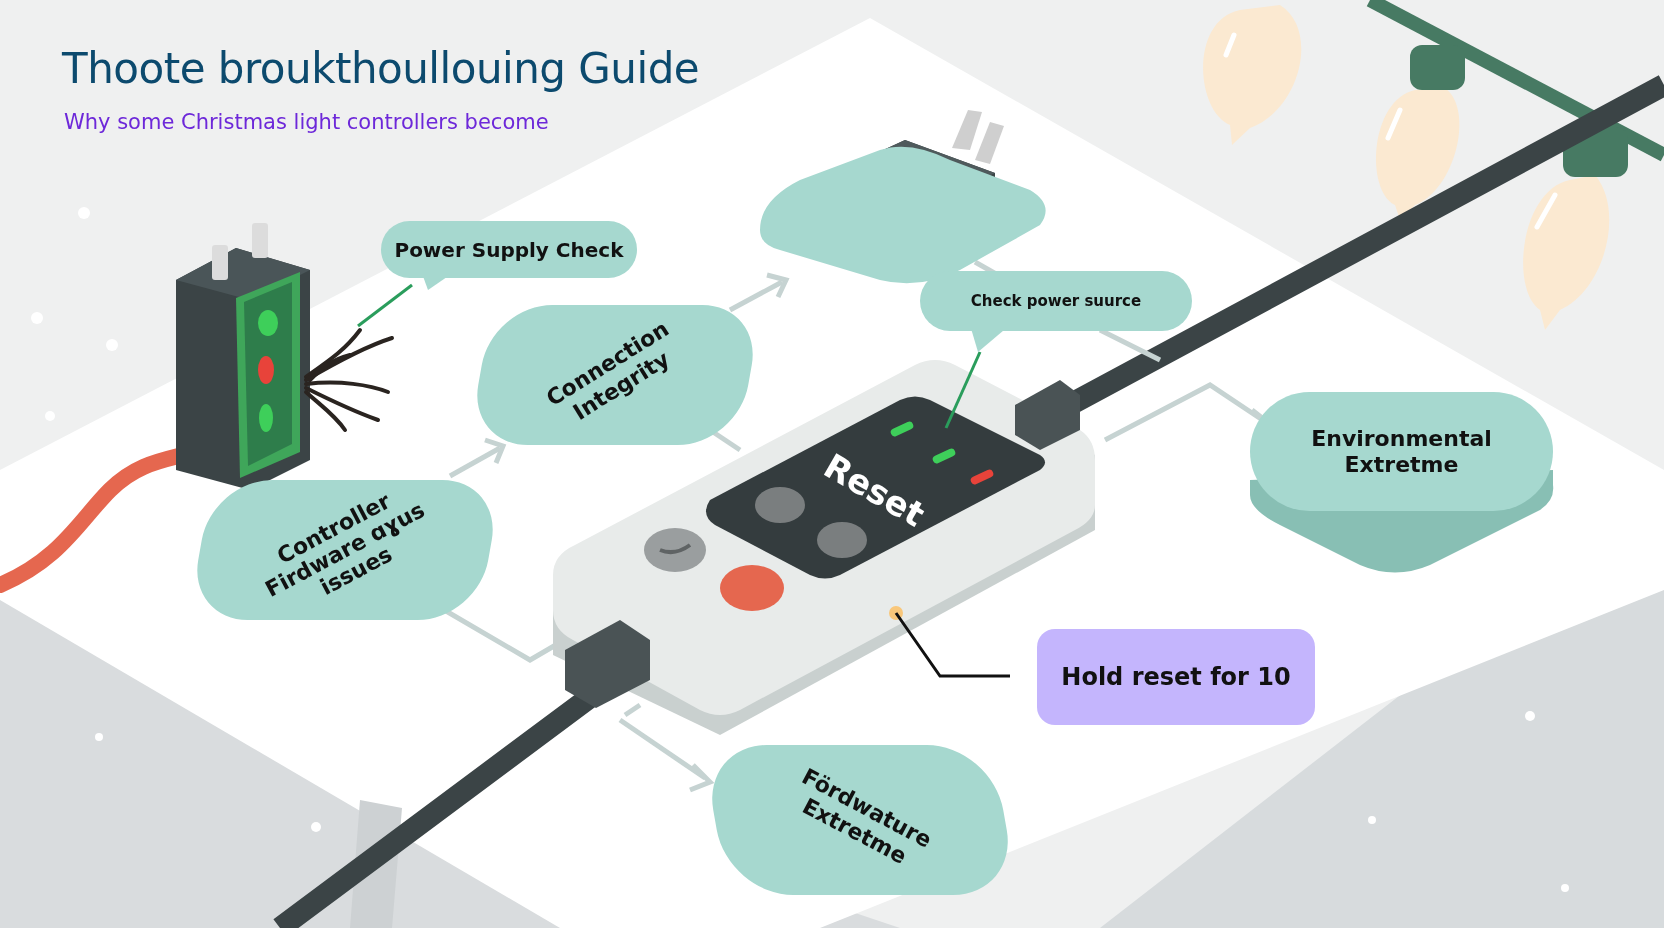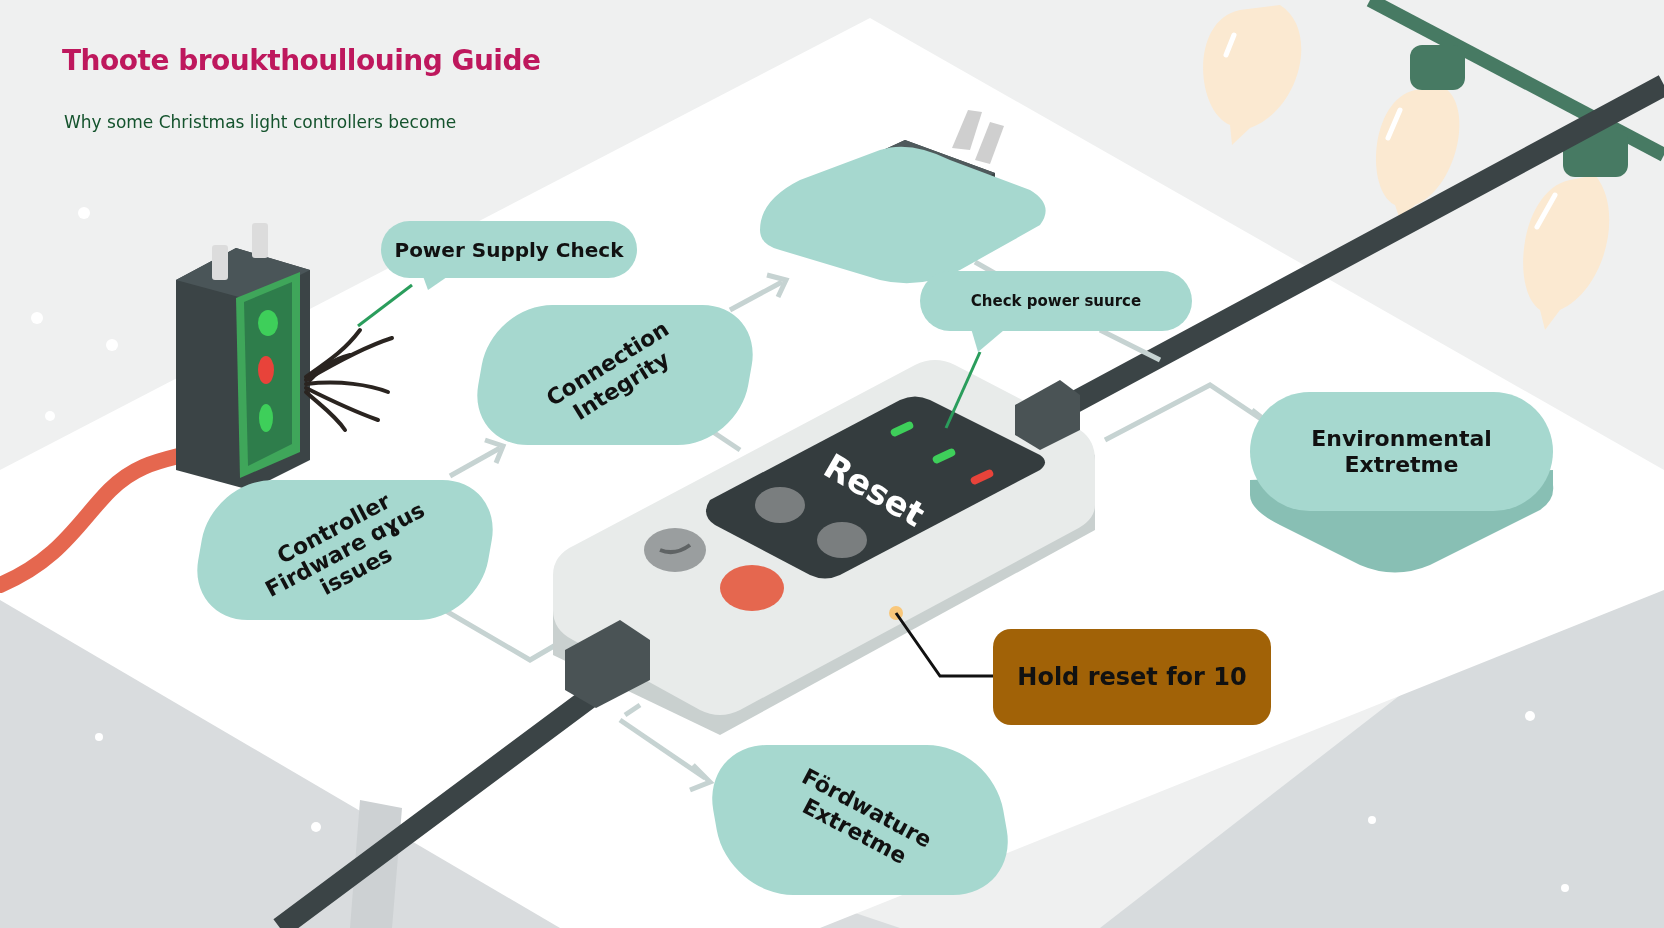--- a/index.html
+++ b/index.html
@@ -1,24 +1,24 @@
 <!DOCTYPE html>
 <html><head>
 <meta charset="utf-8">
 <style>
   html, body { margin:0; padding:0; }
   body { width:1664px; height:928px; overflow:hidden; background:#eff0f0; font-family:"DejaVu Sans", sans-serif; position:relative; }
   #scene { position:absolute; left:0; top:0; width:1664px; height:928px; }
   .abs { position:absolute; }
-  .title { left:62px; top:44px; font-size:28px; font-weight:bold; color:#be185d; letter-spacing:-0.5px; white-space:nowrap; }
-  .subtitle { left:64px; top:108px; font-size:17px; color:#14532d; line-height:29px; width:560px; }
+  .title { left:62px; top:44px; font-size:42px; font-weight:normal; color:#0c4a6e; letter-spacing:-0.5px; white-space:nowrap; }
+  .subtitle { left:64px; top:108px; font-size:21px; color:#6d28d9; line-height:29px; width:560px; }
   .bubble { position:absolute; background:#a6d8cf; color:#111; font-weight:bold; display:flex; align-items:center; justify-content:center; text-align:center; }
   .pill { border-radius:30px; font-size:20px; white-space:nowrap; }
   .diamond { border-radius:42px; font-size:22px; line-height:26px; }
-  .note { position:absolute; background:#a16207; border-radius:18px; font-weight:bold; font-size:24px; line-height:31px; color:#111; display:flex; align-items:center; justify-content:center; text-align:center; }
+  .note { position:absolute; background:#c4b5fd; border-radius:18px; font-weight:bold; font-size:24px; line-height:31px; color:#111; display:flex; align-items:center; justify-content:center; text-align:center;margin-left:44px; }
   .reset-label { font-weight:bold; font-size:34px; color:#fff; }
 </style>
 </head>
 <body>
 
 <div id="scene">
   <svg class="abs" style="left:0;top:0" width="1664" height="928" viewBox="0 0 1664 928">
 
     <rect x="0" y="0" width="1664" height="928" fill="#eff0f0"></rect>
     <polygon points="0,560 0,928 1664,928 1664,560 1600,540 1100,928 700,928" fill="#d7dbdd"></polygon>

